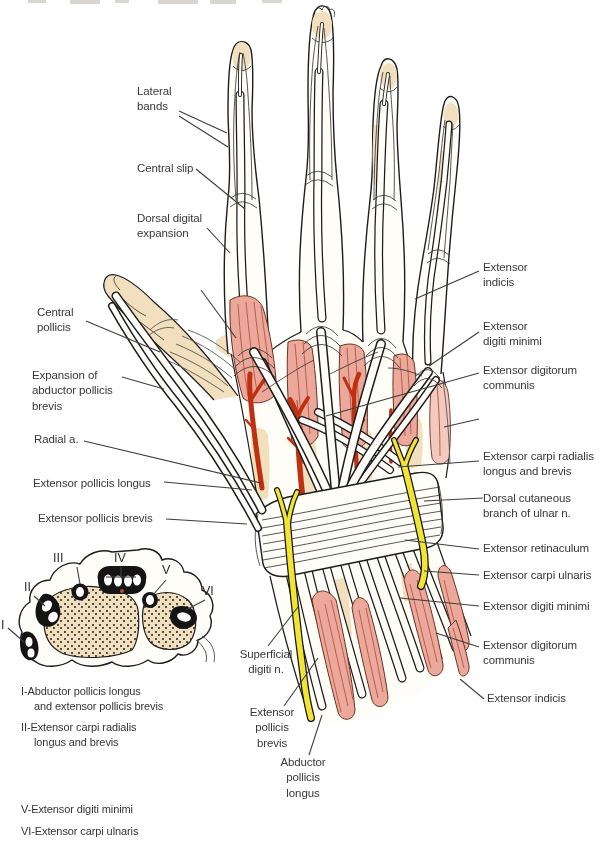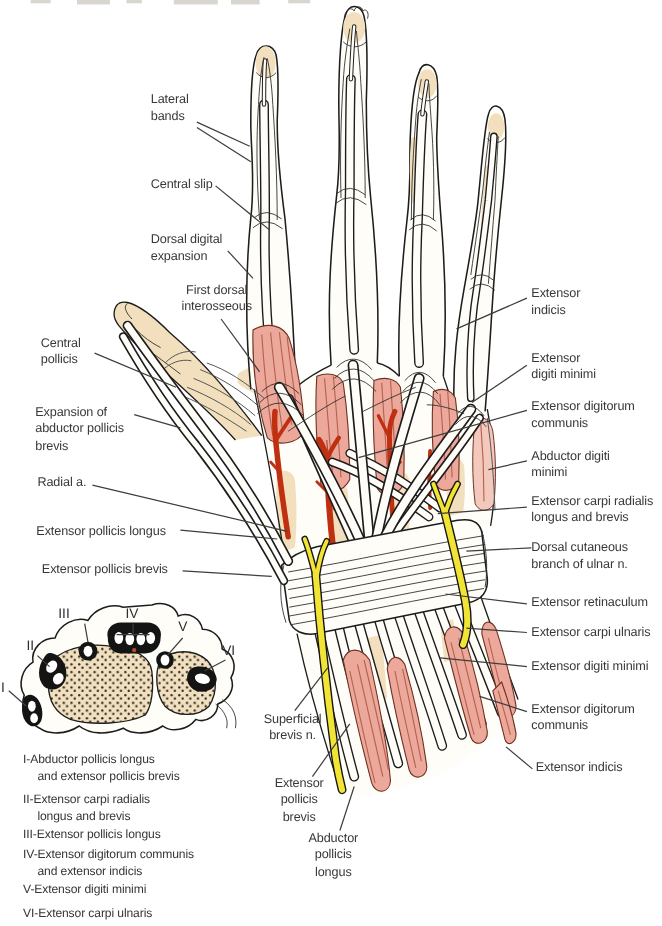--- a/index.html
+++ b/index.html
@@ -407,69 +407,62 @@
     <path class="ldr" d="M 166,580 L 152,596"></path>
     <path class="ldr" d="M 205,600 L 186,610"></path>
   </g>
 </svg>
 
   <div class="lbl" style="left:137px;top:84px">Lateral
 bands</div>
   <div class="lbl" style="left:137px;top:161px">Central slip</div>
   <div class="lbl" style="left:137px;top:211px">Dorsal digital
 expansion</div>
-  <div class="lbl c" style="left:147px;top:257px;width:100px">First dorsal
-interosseous</div>
   <div class="lbl" style="left:37px;top:305px">Central
 pollicis</div>
   <div class="lbl" style="left:32px;top:368px">Expansion of
 abductor pollicis
 brevis</div>
   <div class="lbl" style="left:34px;top:432px">Radial a.</div>
   <div class="lbl" style="left:33px;top:476px">Extensor pollicis longus</div>
   <div class="lbl" style="left:38px;top:511px">Extensor pollicis brevis</div>
 
   <div class="lbl" style="left:483px;top:260px">Extensor
 indicis</div>
   <div class="lbl" style="left:483px;top:319px">Extensor
 digiti minimi</div>
   <div class="lbl" style="left:483px;top:363px">Extensor digitorum
 communis</div>
-  <div class="lbl" style="left:483px;top:408px">Abductor digiti
-minimi</div>
   <div class="lbl" style="left:483px;top:449px">Extensor carpi radialis
 longus and brevis</div>
   <div class="lbl" style="left:483px;top:491px">Dorsal cutaneous
 branch of ulnar n.</div>
   <div class="lbl" style="left:483px;top:541px">Extensor retinaculum</div>
   <div class="lbl" style="left:483px;top:568px">Extensor carpi ulnaris</div>
   <div class="lbl" style="left:483px;top:599px">Extensor digiti minimi</div>
   <div class="lbl" style="left:483px;top:638px">Extensor digitorum
 communis</div>
   <div class="lbl" style="left:487px;top:691px">Extensor indicis</div>
 
   <div class="lbl c" style="left:211px;top:647px;width:110px">Superficial
-brevis n.</div>
+digiti n.</div>
   <div class="lbl c" style="left:217px;top:705px;width:110px">Extensor
 pollicis
 brevis</div>
   <div class="lbl c" style="left:248px;top:755px;width:110px">Abductor
 pollicis
 longus</div>
 
   <div class="numeral" style="left:1px;top:618px">I</div>
   <div class="numeral" style="left:24px;top:580px">II</div>
   <div class="numeral" style="left:53px;top:551px">III</div>
   <div class="numeral" style="left:114px;top:551px">IV</div>
   <div class="numeral" style="left:162px;top:563px">V</div>
   <div class="numeral" style="left:202px;top:584px">VI</div>
 
   <div class="legend-item" style="top:684px">I-Abductor pollicis longus
 and extensor pollicis brevis</div>
   <div class="legend-item" style="top:720px">II-Extensor carpi radialis
 longus and brevis</div>
-  <div class="legend-item" style="top:752px">III-Extensor pollicis longus</div>
-  <div class="legend-item" style="top:770px">IV-Extensor digitorum communis
-and extensor indicis</div>
   <div class="legend-item" style="top:802px">V-Extensor digiti minimi</div>
   <div class="legend-item" style="top:824px">VI-Extensor carpi ulnaris</div>
 
 </div>
 
 </body></html>

